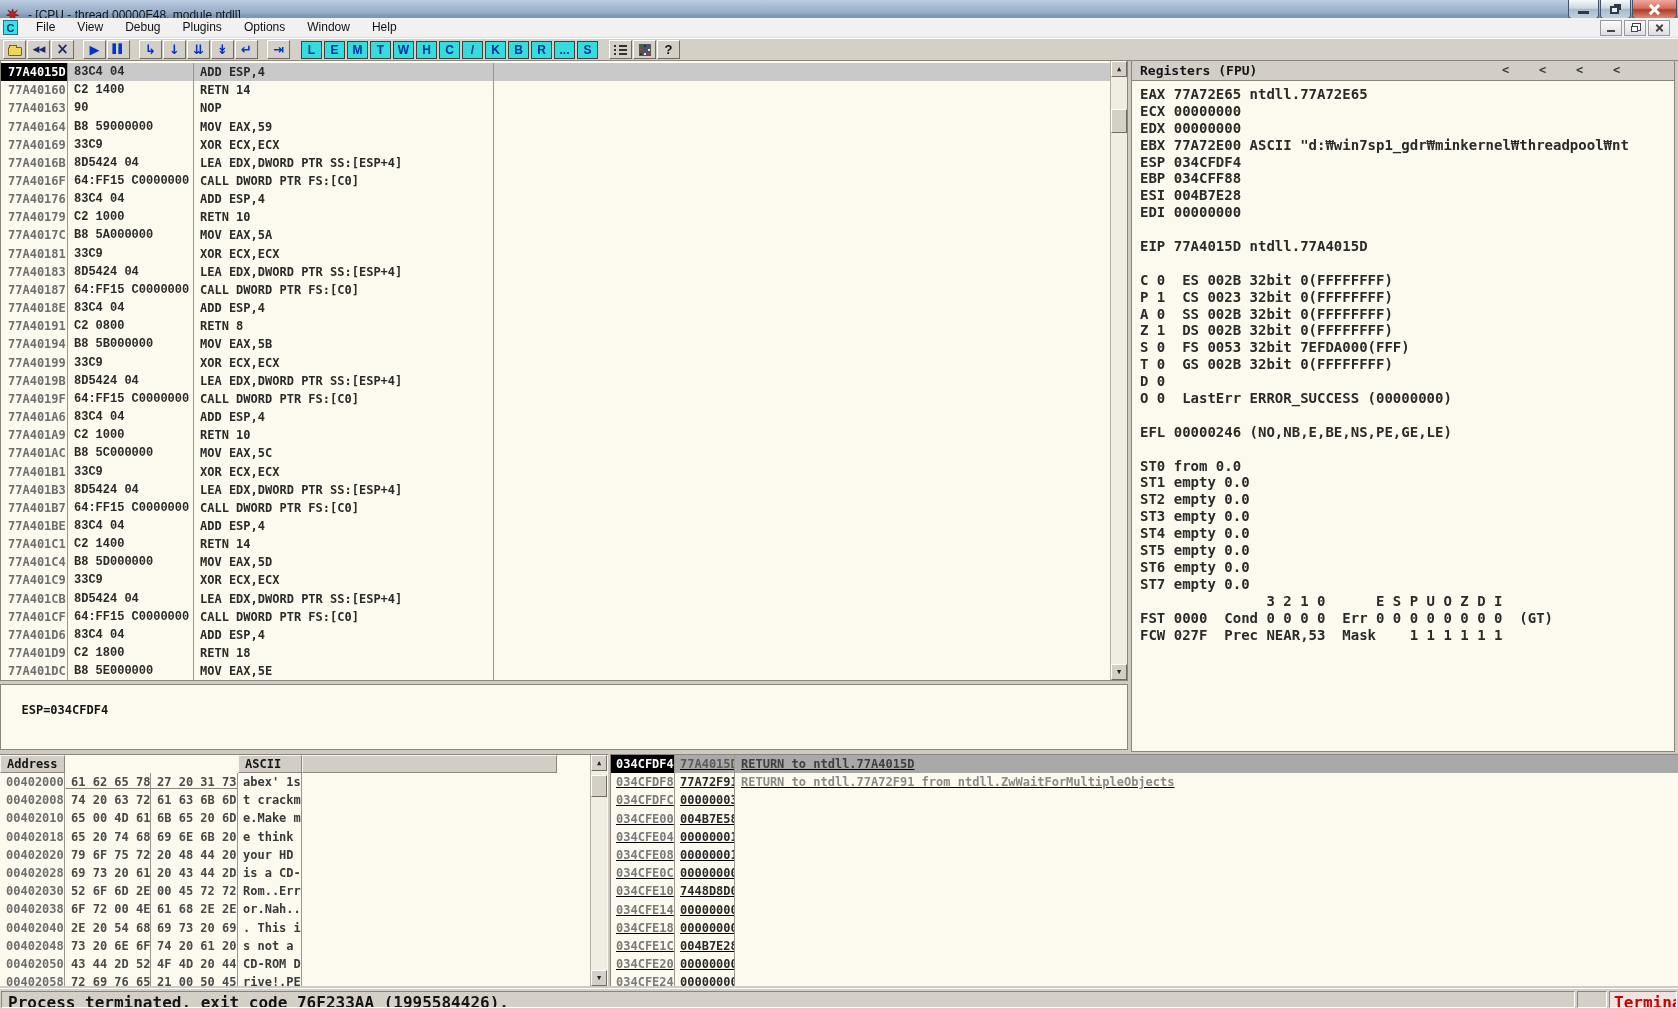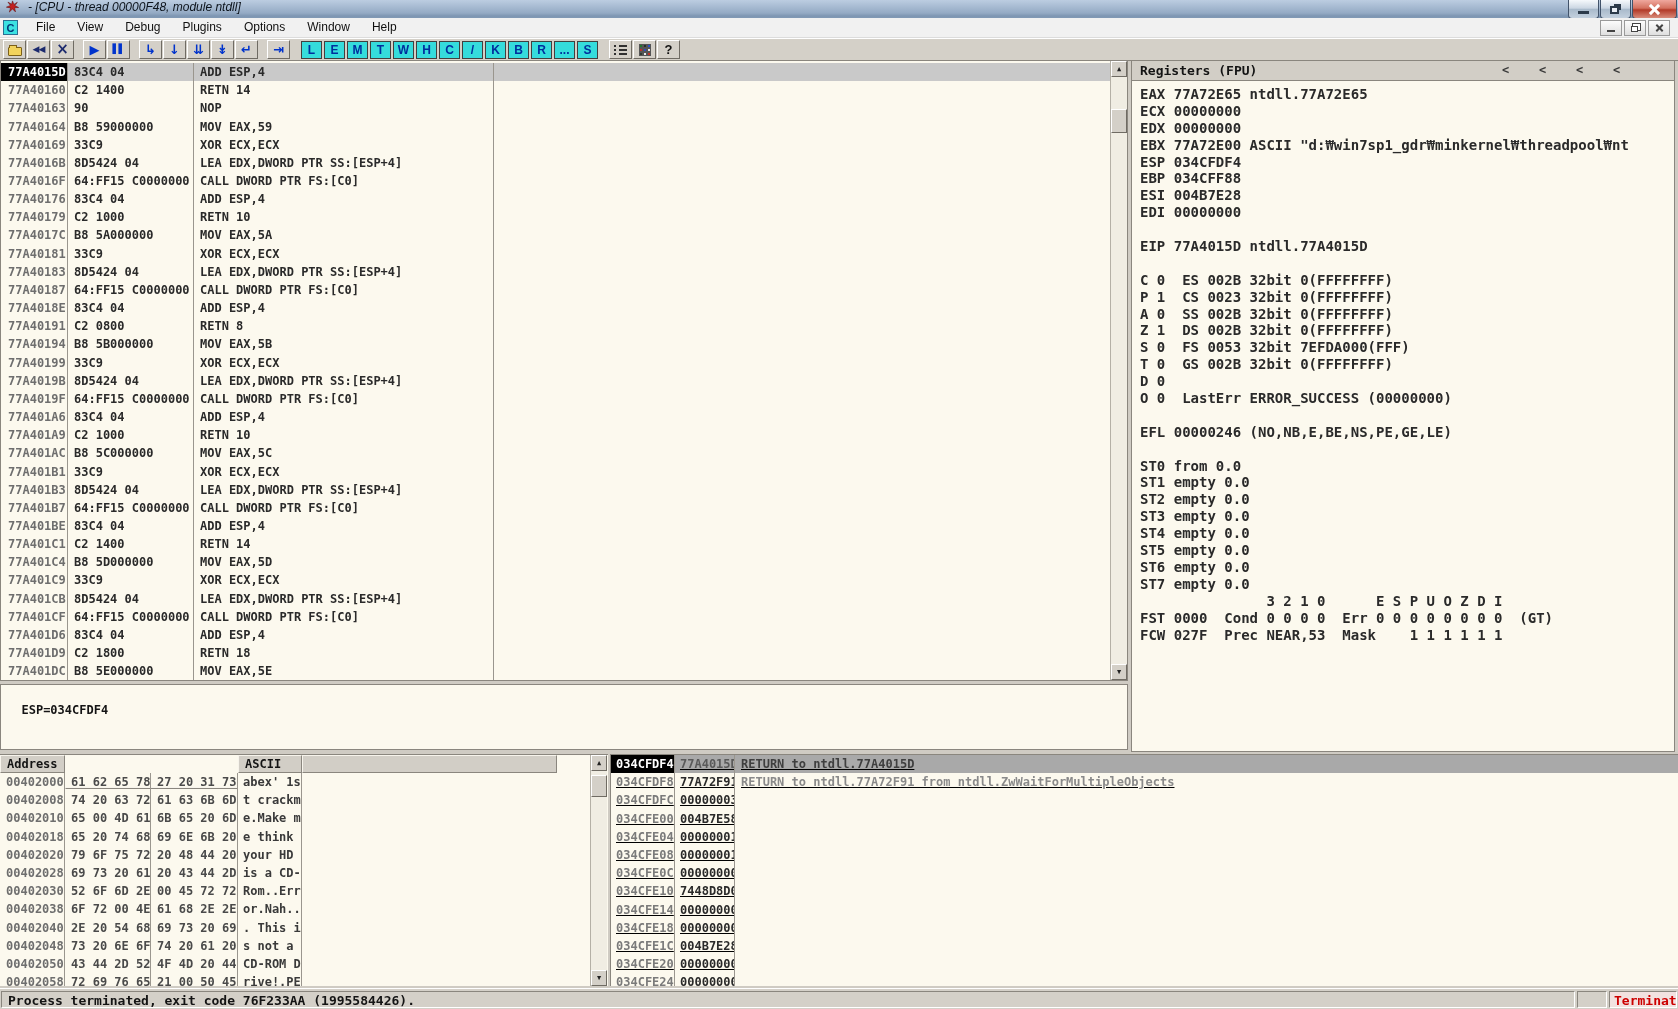--- a/index.html
+++ b/index.html
@@ -4,21 +4,21 @@
 <style>
   html,body{margin:0;padding:0;}
   body{width:1678px;height:1009px;position:relative;background:#D4D0C8;overflow:hidden;
        font-family:"Liberation Sans",sans-serif;-webkit-font-smoothing:none;}
   .mono{font-family:"DejaVu Sans Mono","DejaVu Sans",monospace;font-weight:bold;}
   *{box-sizing:border-box;}
 
   
   .titlebar{position:absolute;left:0;top:0;width:1678px;height:30px;
     background:linear-gradient(180deg,#bccde1 0%,#94aac4 45%,#7e96b2 55%,#91a7bf 100%);
-    border-bottom:1px solid #5a6b80;display:flex;align-items:flex-start;font-style:italic;}
+    border-bottom:1px solid #5a6b80;display:flex;align-items:center;}
   .app-icon{width:15px;height:14px;margin:0 8px 0 5px;}
   .title-text{font-size:12px;color:#0d141c;}
   .caption-buttons{position:absolute;right:1px;top:0;display:flex;}
   .cap-btn{width:31px;height:19px;margin-left:1px;border:1px solid #42536a;border-top:none;
     border-radius:0 0 4px 4px;display:flex;align-items:center;justify-content:center;
     background:linear-gradient(#f6f9fc,#ccd7e3 45%,#a9bacb 52%,#c3d0de);}
   .cap-btn.close{width:45px;background:linear-gradient(#efa89e,#d4715f 45%,#b23a28 55%,#d98b7a);}
   .glyph-min{width:11px;height:3px;background:#2c3a4a;margin-top:7px;}
   .glyph-restore{width:9px;height:8px;border:2px solid #2c3a4a;background:#e9eef4;box-shadow:3px -3px 0 -1px #2c3a4a;margin:2px 2px 0 0;}
   .glyph-x{position:relative;width:11px;height:11px;}
@@ -70,21 +70,21 @@
 
   
   .workspace{position:absolute;left:0;top:60px;width:1678px;height:928px;background:#CFCBC3;border-top:1px solid #8a867e;}
 
   
   .disasm{position:absolute;left:0;top:60px;width:1128px;height:621px;background:#FCF9EE;
     border:1px solid #8a867e;overflow:hidden;padding-top:2px;}
   .drow{display:flex;height:18.17px;font-size:12px;color:#2a2a2a;}
   .drow>div{display:flex;align-items:center;}
   .c-addr{width:67px;padding-left:7px;color:#6e6e6e;border-right:1px solid #9a968e;}
-  .c-hex{width:126px;padding-left:6px;border-right:1px solid #9a968e;overflow:hidden;white-space:nowrap;}
+  .c-hex{width:126px;padding-left:6px;border-right:1px solid #9a968e;overflow:hidden;white-space:nowrap;font-family:Liberation Mono, monospace;}
   .c-ins{width:300px;padding-left:6px;border-right:1px solid #9a968e;white-space:pre;}
   .c-com{flex:1;}
   .drow.sel{background:#C9C9C9;}
   .drow.sel .c-addr{background:#000;color:#fff;}
 
   
   .vscroll{position:absolute;width:17px;background:#F0EDE3;border-left:1px solid #b4b0a6;}
   .scroll-btn{position:absolute;left:0;width:16px;height:16px;background:#D4D0C8;
     border:1px solid;border-color:#ffffff #6f6b63 #6f6b63 #ffffff;
     display:flex;align-items:center;justify-content:center;font-size:7px;color:#222;}
@@ -128,21 +128,21 @@
   .s-addr{width:64px;padding-left:5px;color:#7a7a7a;border-right:1px solid #9a968e;}
   .s-val{width:60px;padding-left:5px;color:#2a2a2a;border-right:1px solid #9a968e;}
   .s-com{flex:1;padding-left:6px;color:#8a8a8a;}
   .stack-row.sel{background:#A9A9A9;}
   .stack-row.sel .s-addr{background:#000;color:#fff;}
   .stack-row.sel .s-val{color:#5a5a5a;}
   .stack-row.sel .s-com{color:#3f3f3f;}
 
   
   .statusbar{position:absolute;left:0;top:988px;width:1678px;height:21px;background:#D4D0C8;
-    border-top:1px solid #ffffff;display:flex;font-size:13px;color:#141414;}
+    border-top:1px solid #ffffff;display:flex;font-size:16px;color:#141414;}
   .sb-cell{border:1px solid;border-color:#8a867e #ffffff #ffffff #8a867e;margin:2px 1px 1px 1px;
     padding:1px 0 0 6px;white-space:nowrap;overflow:hidden;}
   .sb-left{flex:1;}
   .sb-mid{width:30px;}
   .sb-right{width:68px;color:#CC0000;background:#F2E2E0;padding-left:4px;}
 </style>
 </head>
 <body>
 
 <div class="titlebar">

